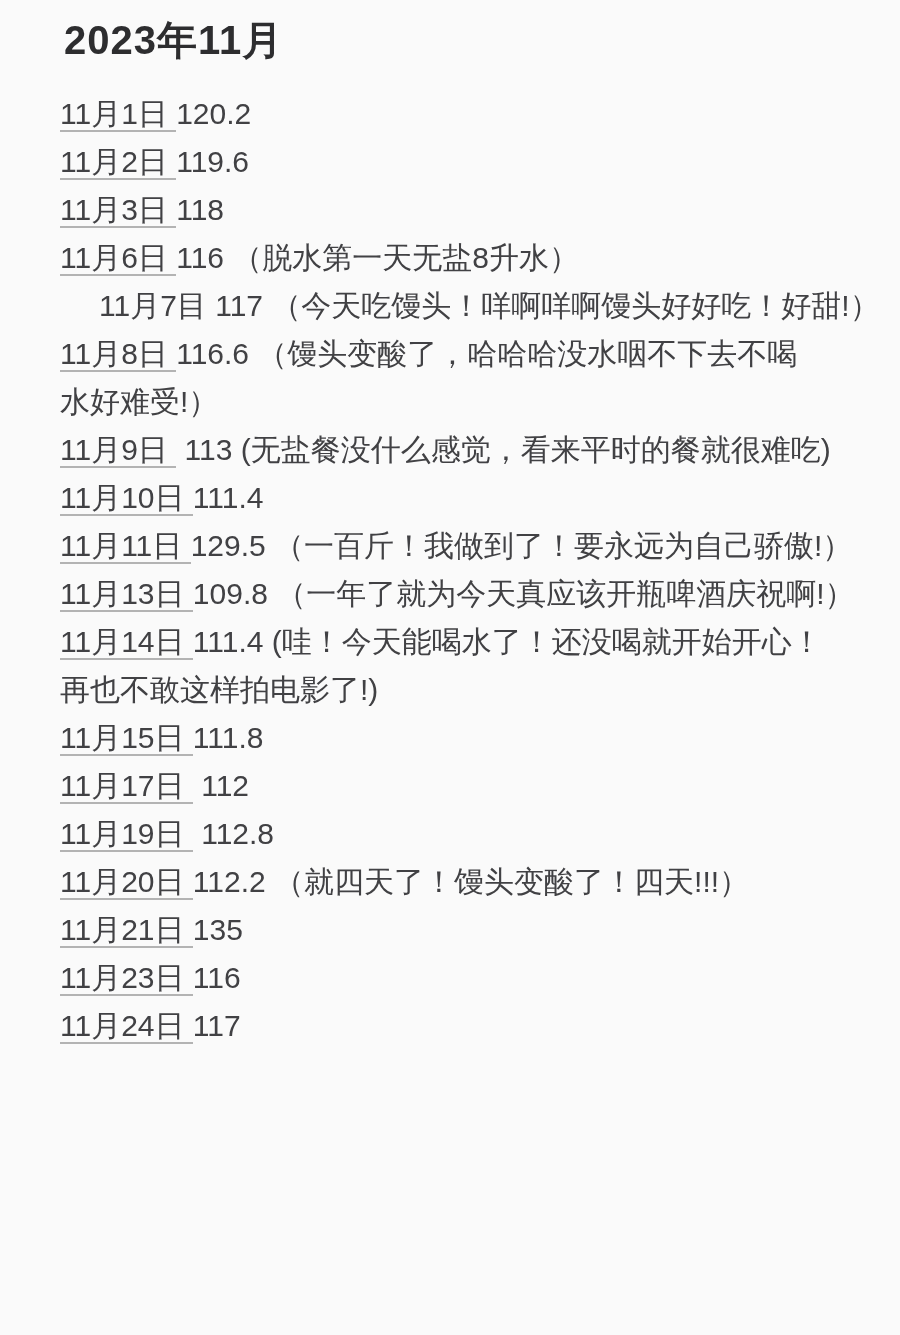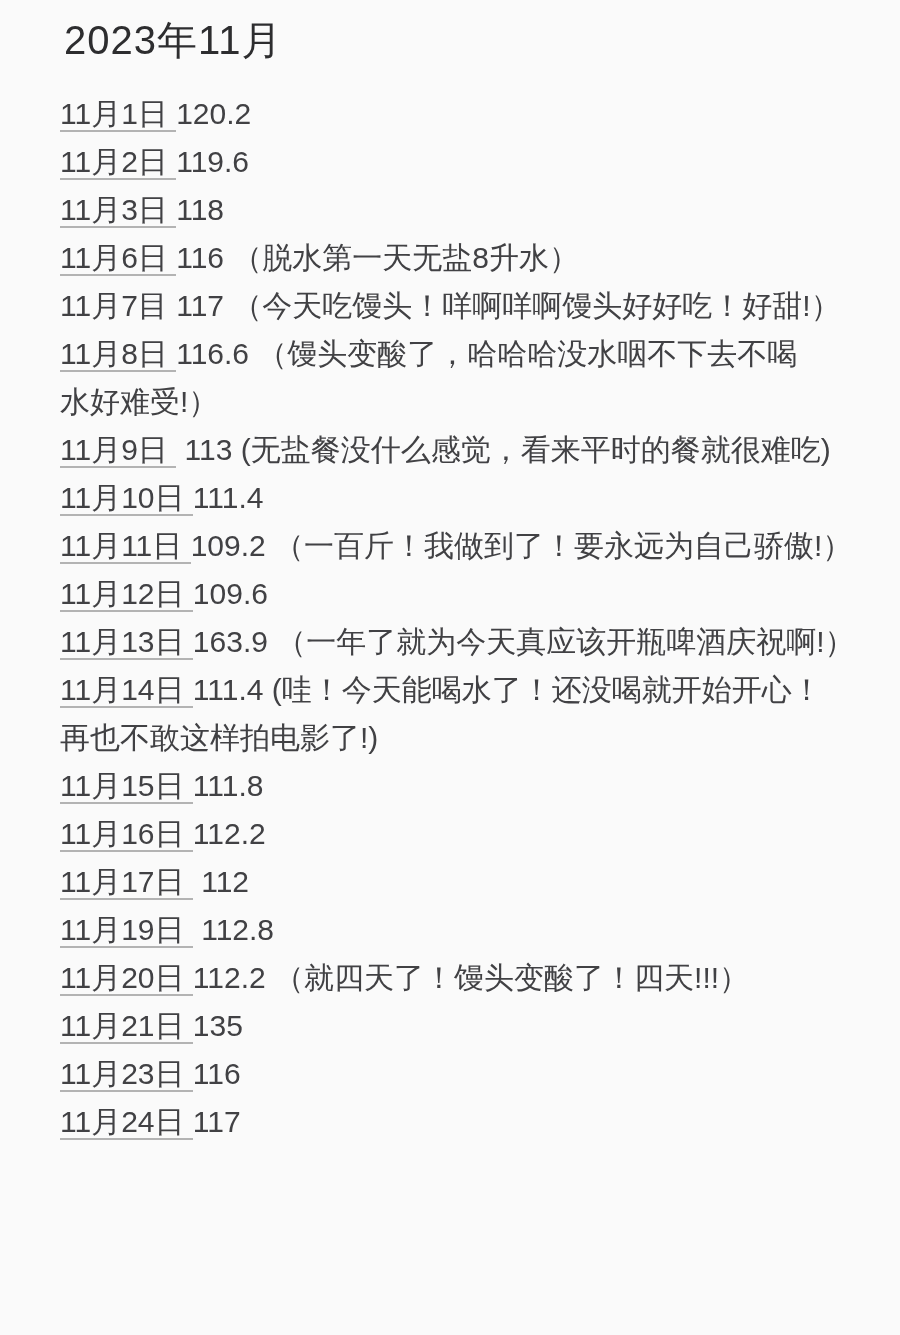--- a/index.html
+++ b/index.html
@@ -16,61 +16,60 @@
   }
   .page{
     box-sizing:border-box;
     width:900px;height:1335px;
     padding:14px 15px 0 60px;
   }
   .title{
     margin:0 0 24px 4px;
     font-size:40px;
     line-height:52px;
-    font-weight:400;
+    font-weight:700;
     color:var(--title);
     letter-spacing:1px;
   }
   .entries{display:block;}
   .row{
     font-size:30px;
     line-height:48px;
     color:var(--text);
     white-space:pre-wrap;
     word-break:break-all;
   }
   .date{
     border-bottom:2px solid var(--underline);
   }
   .date.no-underline{
     border-bottom:none;
+    margin-left:39px;
   }
 </style>
 </head>
 <body>
 
 <main class="page">
   <h1 class="title">2023年11月</h1>
   <section class="entries">
       <div class="row"><span class="date">11月1日&nbsp;</span><span class="weight">120.2</span><span class="note"></span></div>
       <div class="row"><span class="date">11月2日&nbsp;</span><span class="weight">119.6</span><span class="note"></span></div>
       <div class="row"><span class="date">11月3日&nbsp;</span><span class="weight">118</span><span class="note"></span></div>
       <div class="row"><span class="date">11月6日&nbsp;</span><span class="weight">116</span><span class="note"> （脱水第一天无盐8升水）</span></div>
       <div class="row"><span class="date no-underline">11月7目&nbsp;</span><span class="weight">117</span><span class="note"> （今天吃馒头！咩啊咩啊馒头好好吃！好甜!）</span></div>
       <div class="row"><span class="date">11月8日&nbsp;</span><span class="weight">116.6</span><span class="note"> （馒头变酸了，哈哈哈没水咽不下去不喝
 水好难受!）</span></div>
       <div class="row"><span class="date">11月9日&nbsp;</span><span class="weight"> 113</span><span class="note"> (无盐餐没什么感觉，看来平时的餐就很难吃)</span></div>
       <div class="row"><span class="date">11月10日&nbsp;</span><span class="weight">111.4</span><span class="note"></span></div>
-      <div class="row"><span class="date">11月11日&nbsp;</span><span class="weight">109.2</span><span class="note"> （一百斤！我做到了！要永远为自己骄傲!）</span></div>
-      <div class="row"><span class="date">11月12日&nbsp;</span><span class="weight">109.6</span><span class="note"></span></div>
-      <div class="row"><span class="date">11月13日&nbsp;</span><span class="weight">163.9</span><span class="note"> （一年了就为今天真应该开瓶啤酒庆祝啊!）</span></div>
+      <div class="row"><span class="date">11月11日&nbsp;</span><span class="weight">129.5</span><span class="note"> （一百斤！我做到了！要永远为自己骄傲!）</span></div>
+      <div class="row"><span class="date">11月13日&nbsp;</span><span class="weight">109.8</span><span class="note"> （一年了就为今天真应该开瓶啤酒庆祝啊!）</span></div>
       <div class="row"><span class="date">11月14日&nbsp;</span><span class="weight">111.4</span><span class="note"> (哇！今天能喝水了！还没喝就开始开心！
 再也不敢这样拍电影了!)</span></div>
       <div class="row"><span class="date">11月15日&nbsp;</span><span class="weight">111.8</span><span class="note"></span></div>
-      <div class="row"><span class="date">11月16日&nbsp;</span><span class="weight">112.2</span><span class="note"></span></div>
       <div class="row"><span class="date">11月17日&nbsp;</span><span class="weight"> 112</span><span class="note"></span></div>
       <div class="row"><span class="date">11月19日&nbsp;</span><span class="weight"> 112.8</span><span class="note"></span></div>
       <div class="row"><span class="date">11月20日&nbsp;</span><span class="weight">112.2</span><span class="note"> （就四天了！馒头变酸了！四天!!!）</span></div>
       <div class="row"><span class="date">11月21日&nbsp;</span><span class="weight">135</span><span class="note"></span></div>
       <div class="row"><span class="date">11月23日&nbsp;</span><span class="weight">116</span><span class="note"></span></div>
       <div class="row"><span class="date">11月24日&nbsp;</span><span class="weight">117</span><span class="note"></span></div>
     </section>
 </main>
 
 </body></html>

